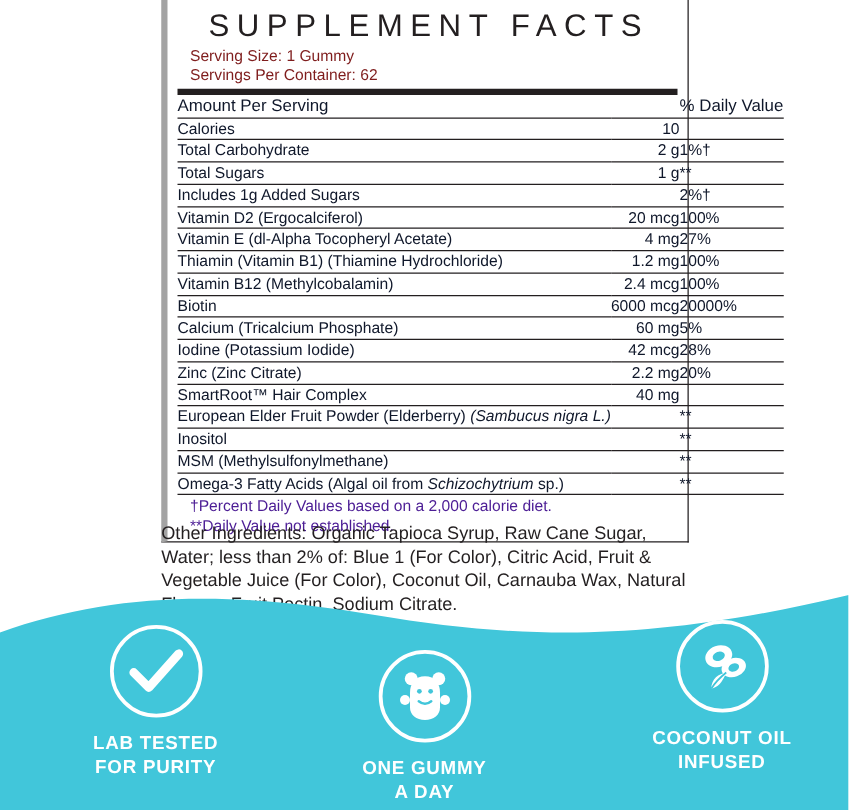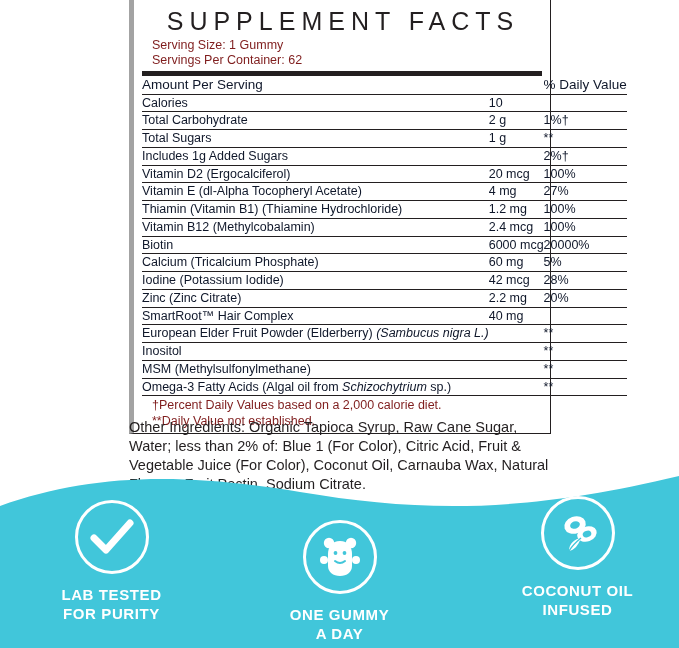--- a/index.html
+++ b/index.html
@@ -61,39 +61,39 @@
     vertical-align: bottom;
     border-bottom: 1px solid #231f20;
     line-height: 1.18;
     white-space: nowrap;
   }
   td.name {
     text-align: left;
     padding-left: 10px;
   }
   td.amt {
-    text-align: left;
+    text-align: right;
     padding-right: 6px;
   }
   td.dv {
     text-align: left;
     width: 58px;
     padding-right: 2px;
   }
   .hdr td {
     font-size: 13.5px;
   }
   .indent1 { padding-left: 26px; }
   .indent2 { padding-left: 44px; }
   .indent-sub { padding-left: 26px; }
   .ital { font-style: italic; }
 
   .footnotes {
     font-size: 12.5px;
-    color: #7f1d1d;
+    color: #4c1d95;
     line-height: 1.22;
     padding-left: 10px;
     padding-top: 2px;
   }
   .footnotes div { white-space: nowrap; }
 
   
   .other-ing {
     position: absolute;
     left: 129px;
@@ -140,21 +140,21 @@
     box-sizing: border-box;
   }
   .badge .caption {
     margin-top: 11px;
     font-size: 15px;
     font-weight: bold;
     letter-spacing: 0.6px;
     line-height: 1.28;
     color: #ffffff;
   }
-  #badge-lab { left: 34px; top: 4px; width: 155px; text-align: center; }
+  #badge-lab { left: 47px; top: 4px; width: 155px; text-align: center; }
   #badge-gummy { left: 262px; top: 24px; width: 155px; }
   #badge-coconut { left: 490px; top: 0px; width: 175px; }
 </style>
 </head>
 <body>
 
 <div class="panel">
 
   <div class="sf-title">SUPPLEMENT FACTS</div>
 

